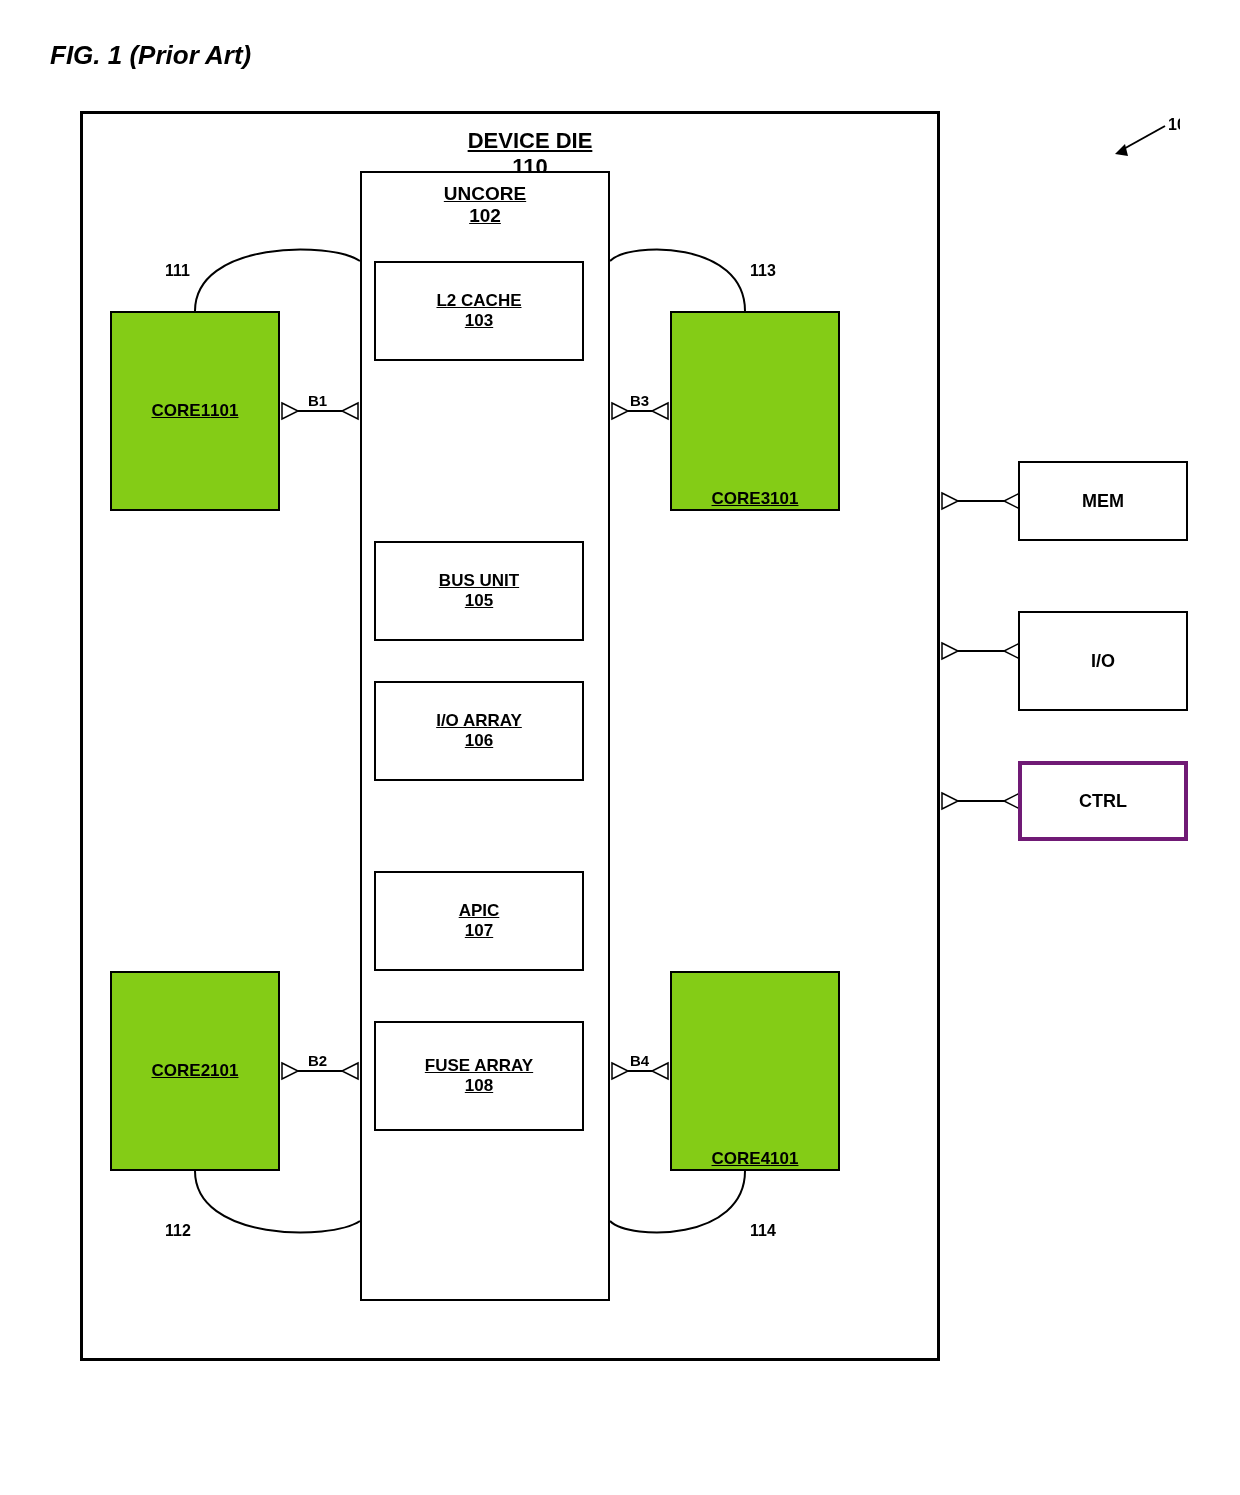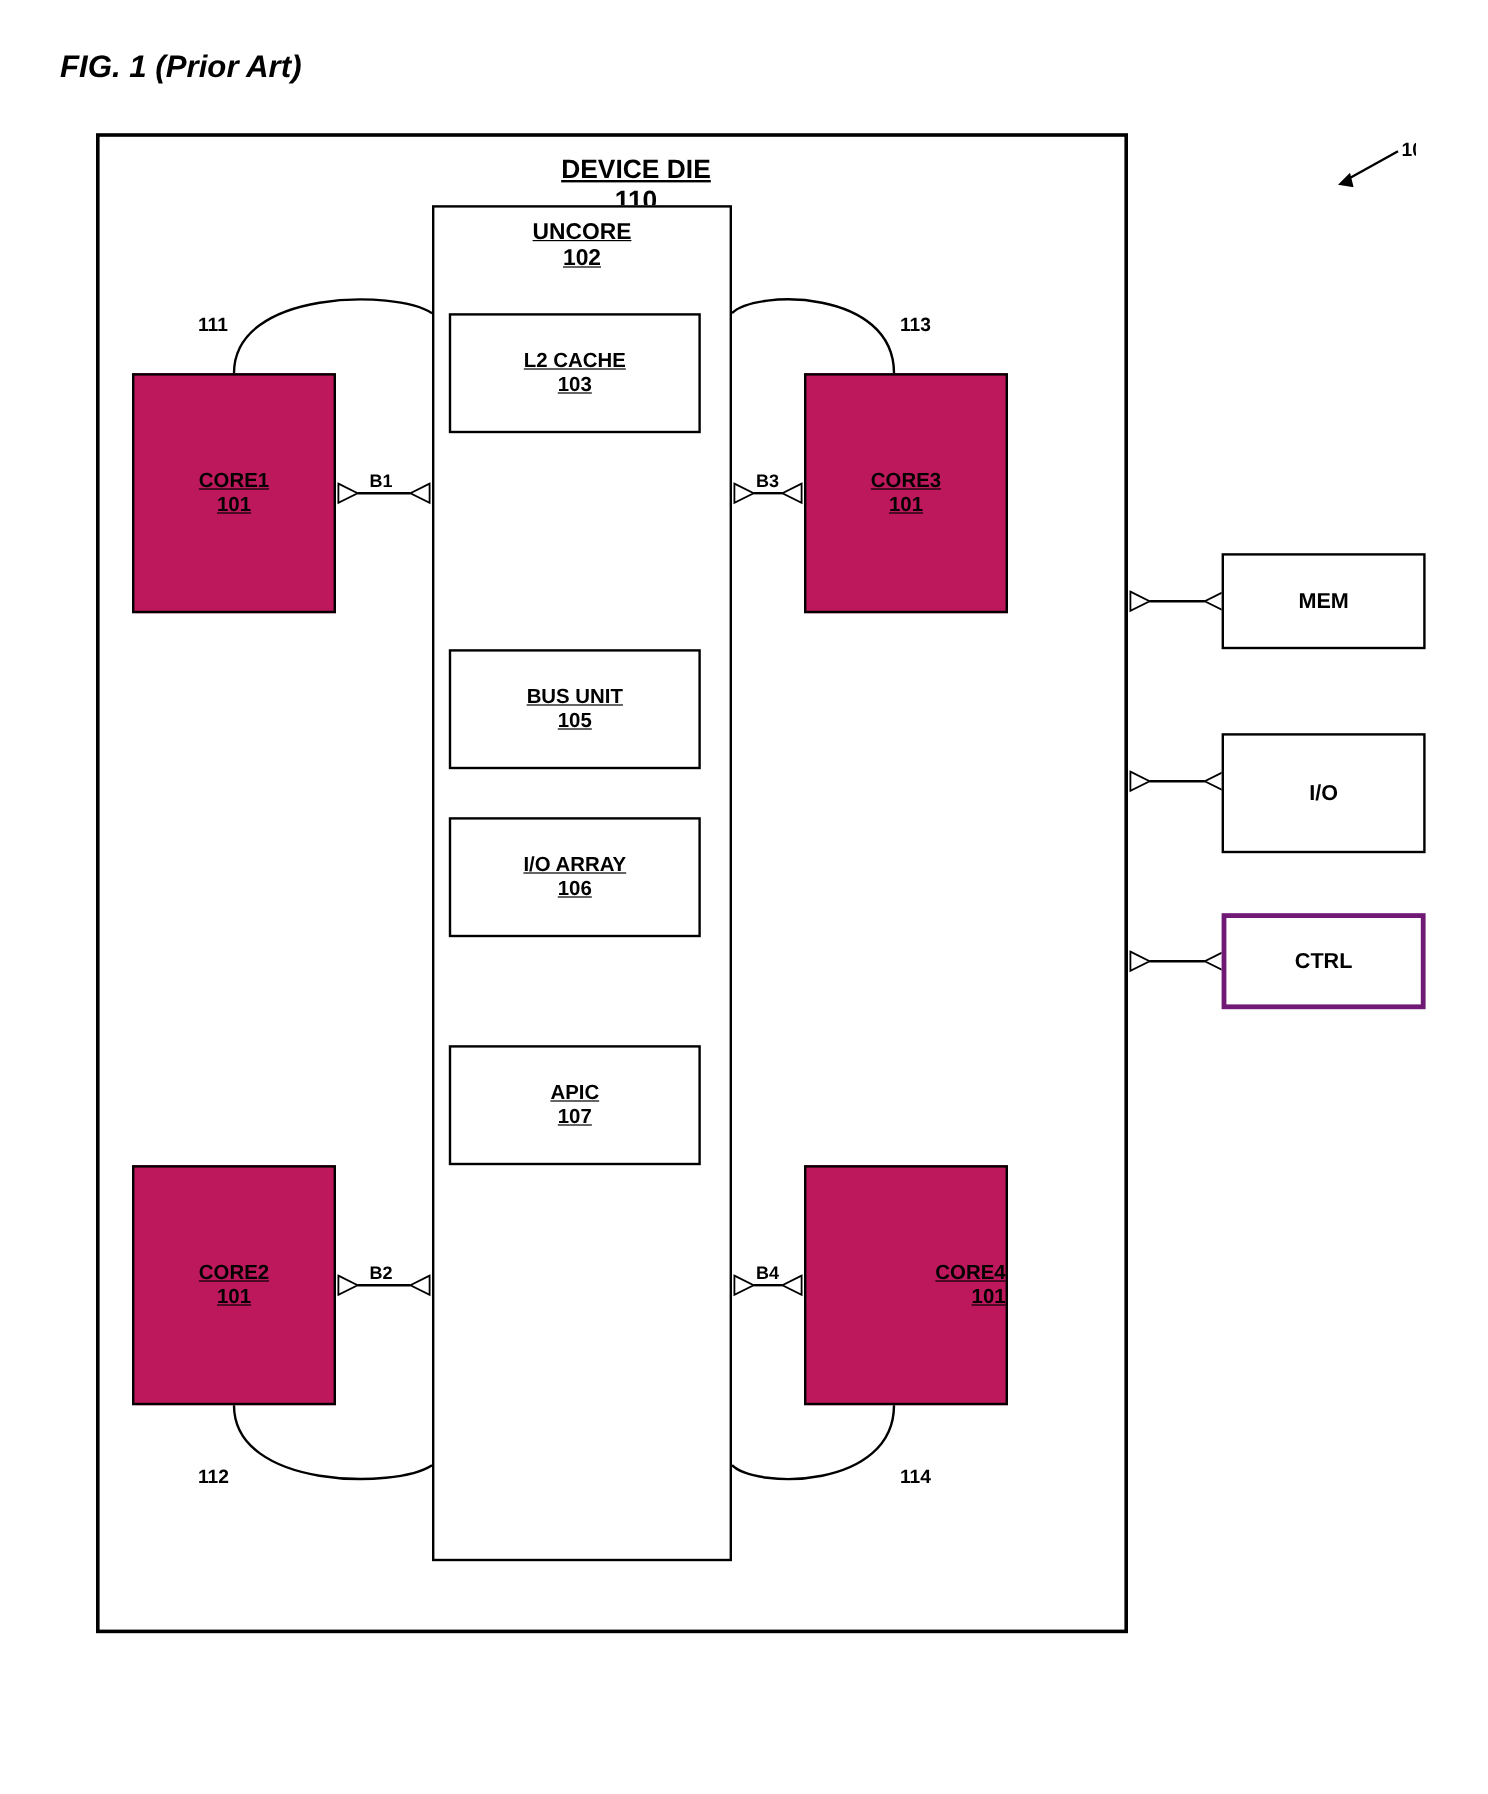--- a/index.html
+++ b/index.html
@@ -115,23 +115,23 @@
     .iounit-box { top: 600px; }
     .apic-box { top: 790px; }
     .fusearray-box { top: 940px; height: 110px; }
 
     
     .core-box {
       position: absolute;
       width: 170px;
       height: 200px;
       border: 2px solid #000;
-      background: #be185d;
+      background: #84cc16;
       display: flex;
-      flex-direction: column;
+      flex-direction: row;
       align-items: center;
       justify-content: center;
       text-align: center;
     }
     .core-box .comp-name { font-size: 17px; font-weight: bold; text-decoration: underline; }
     .core-box .comp-num { font-size: 17px; font-weight: bold; text-decoration: underline; }
 
     .core1-box { left: 60px; top: 200px; }
     .core2-box { left: 60px; top: 870px; }
     .core3-box { left: 610px; top: 200px; }
@@ -199,32 +199,36 @@
     <div class="comp-box iounit-box">
       <span class="comp-name">I/O ARRAY</span>
       <span class="comp-num">106</span>
     </div>
 
     <div class="comp-box apic-box">
       <span class="comp-name">APIC</span>
       <span class="comp-num">107</span>
     </div>
 
+    <div class="comp-box fusearray-box">
+      <span class="comp-name">FUSE ARRAY</span>
+      <span class="comp-num">108</span>
+    </div>
 
     <div class="core-box core1-box" style="position:absolute; left:60px; top:230px;">
       <span class="comp-name">CORE1</span>
       <span class="comp-num">101</span>
     </div>
 
     <div class="core-box core2-box" style="position:absolute; left:60px; top:890px;">
       <span class="comp-name">CORE2</span>
       <span class="comp-num">101</span>
     </div>
 
-    <div class="core-box core3-box" style="position:absolute; left:620px; top:230px;">
+    <div class="core-box core3-box" style="position:absolute; left:620px; top:230px;align-items:flex-end;">
       <span class="comp-name">CORE3</span>
       <span class="comp-num">101</span>
     </div>
 
     <div class="core-box core4-box" style="position:absolute; left:620px; top:890px;align-items:flex-end;">
       <span class="comp-name">CORE4</span>
       <span class="comp-num">101</span>
     </div>
 
     <svg style="position:absolute;left:0;top:0;width:1140px;height:1340px;overflow:visible;">

